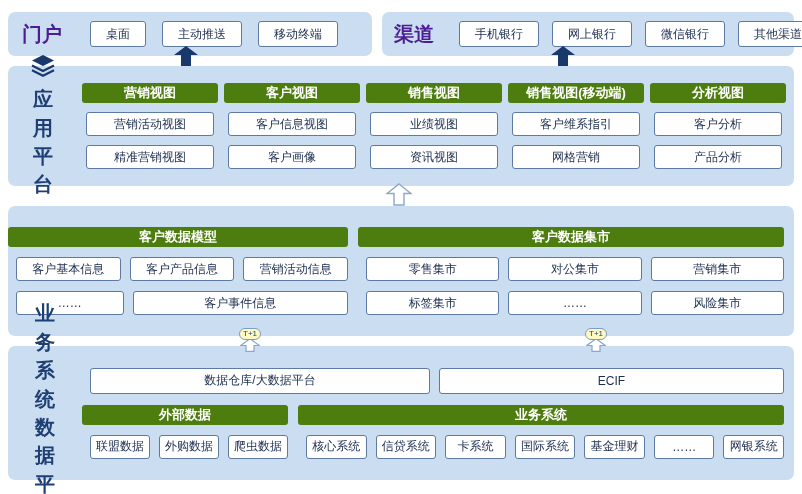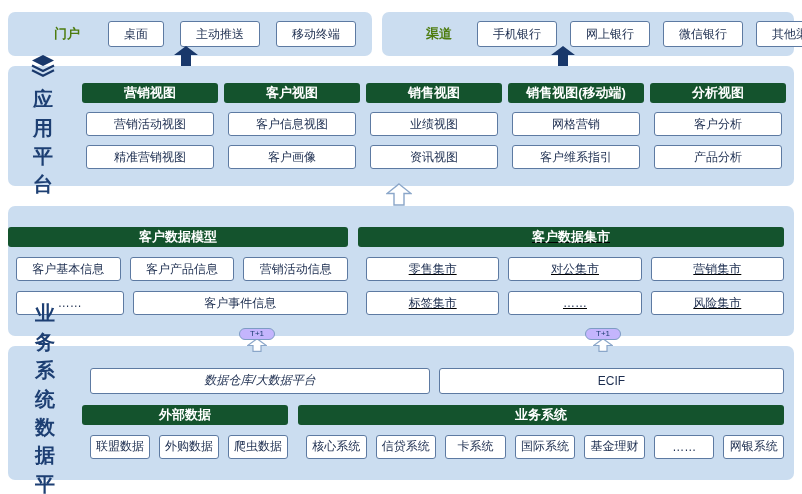--- a/index.html
+++ b/index.html
@@ -4,68 +4,68 @@
 <style>
   html,body { margin:0; padding:0; background:#ffffff; }
   body { font-family:"Liberation Sans","DejaVu Sans",sans-serif; }
   .canvas { position:relative; width:802px; height:494px; background:#ffffff; overflow:hidden; }
 
   .band { position:absolute; background:#cbddf0; border-radius:7px; box-sizing:border-box; }
 
   
   .b1l { left:8px; top:12px; width:364px; height:44px; display:flex; align-items:center; padding:0 14px; gap:16px; }
   .b1r { left:382px; top:12px; width:412px; height:44px; display:flex; align-items:center; padding:0 12px; gap:13px; }
-  .h-label { font-size:13px; font-weight:bold; color:#4d7c0f; margin-right:12px; white-space:nowrap;margin-left:32px; }
+  .h-label { font-size:20px; font-weight:bold; color:#4c1d95; margin-right:12px; white-space:nowrap; }
 
   .chip { background:#ffffff; border:1px solid #5d7aa2; border-radius:3px; color:#1c2d4f;
           font-size:12px; height:24px; display:flex; align-items:center; justify-content:center;
           padding:0 12px; box-sizing:border-box; white-space:nowrap; }
   .b1l .chip, .b1r .chip { height:26px; padding:4px 15px; }
 
-  .head { background:#14532d; color:#ffffff; font-weight:bold; font-size:13px; height:20px;
+  .head { background:#4d7c0f; color:#ffffff; font-weight:bold; font-size:13px; height:20px;
           display:flex; align-items:center; justify-content:center; border-radius:3px; white-space:nowrap; }
 
   
   .b2 { left:8px; top:66px; width:786px; height:120px; display:flex; align-items:center; padding:0 8px 0 2px; gap:6px; }
   .side { width:66px; flex:0 0 66px; display:flex; flex-direction:column; align-items:center; gap:3px; }
   .vlabel { font-size:20px; font-weight:bold; color:#1d3f73; width:34px; text-align:center; line-height:1.42; }
   .cols { flex:1; display:flex; gap:6px; }
   .col { flex:1; display:flex; flex-direction:column; gap:9px; }
   .col .chip { margin:0 4px; padding:0 3px; }
 
   
   .b3 { left:8px; top:206px; width:786px; height:130px; display:flex; align-items:center; padding:0 10px 0 0; }
   .sidecol { flex:0 0 74px; display:flex; justify-content:center; }
   .bcontent { flex:1; display:flex; gap:10px; }
   .grp { display:flex; flex-direction:column; gap:10px; }
   .g1 { flex:0 0 340px; }
-  .g2 { flex:1;text-decoration:underline; }
+  .g2 { flex:1; }
   .chip-row { display:flex; gap:9px;margin-left:8px; }
   .f1 { flex:1; padding:0 2px; }
   .f2 { flex:2.06; padding:1px 2px; }
 
   
   .b4 { left:8px; top:346px; width:786px; height:134px; display:flex; align-items:center; padding:0 10px 0 0; }
   .b4content { flex:1; display:flex; flex-direction:column; gap:11px; }
-  .tw1 { flex:0 0 340px;font-style:italic; }
+  .tw1 { flex:0 0 340px; }
   .toprow .chip { height:26px; }
   .grprow { display:flex; gap:10px; align-items:stretch; }
   .g3 { flex:0 0 206px; }
   .g4 { flex:1; }
   .g3 .chip, .g4 .chip { font-size:12px; padding:0 3px; }
 
   
   .arrow { position:absolute; z-index:5; display:flex; flex-direction:column; align-items:center; }
   .a-navy1 { left:174px; top:46px; }
   .a-navy2 { left:551px; top:46px; }
   .a-white { left:386px; top:183px; }
   .a-t1a { left:239px; top:328px; }
   .a-t1b { left:585px; top:328px; }
-  .tlabel { font-size:8px; color:#1d3f73; background:#c4b5fd; border:1px solid #7d9cc4;
-            border-radius:6px; padding:0 10px; line-height:10px; margin-bottom:-2px; z-index:2; white-space:nowrap; }
+  .tlabel { font-size:8px; color:#1d3f73; background:#fef9c3; border:1px solid #7d9cc4;
+            border-radius:6px; padding:0 3px; line-height:10px; margin-bottom:-2px; z-index:2; white-space:nowrap; }
 </style>
 </head>
 <body>
 
 <div class="canvas">
 
   <div class="band b1l">
     <div class="h-label">门户</div>
     <div class="chip">桌面</div>
     <div class="chip">主动推送</div>
@@ -102,22 +102,22 @@
         <div class="chip">客户信息视图</div>
         <div class="chip">客户画像</div>
       </div>
       <div class="col">
         <div class="head">销售视图</div>
         <div class="chip">业绩视图</div>
         <div class="chip">资讯视图</div>
       </div>
       <div class="col">
         <div class="head">销售视图(移动端)</div>
+        <div class="chip">客户维系指引</div>
         <div class="chip">网格营销</div>
-        <div class="chip">客户维系指引</div>
       </div>
       <div class="col">
         <div class="head">分析视图</div>
         <div class="chip">客户分析</div>
         <div class="chip">产品分析</div>
       </div>
     </div>
   </div>
 
   <div class="band b3">

